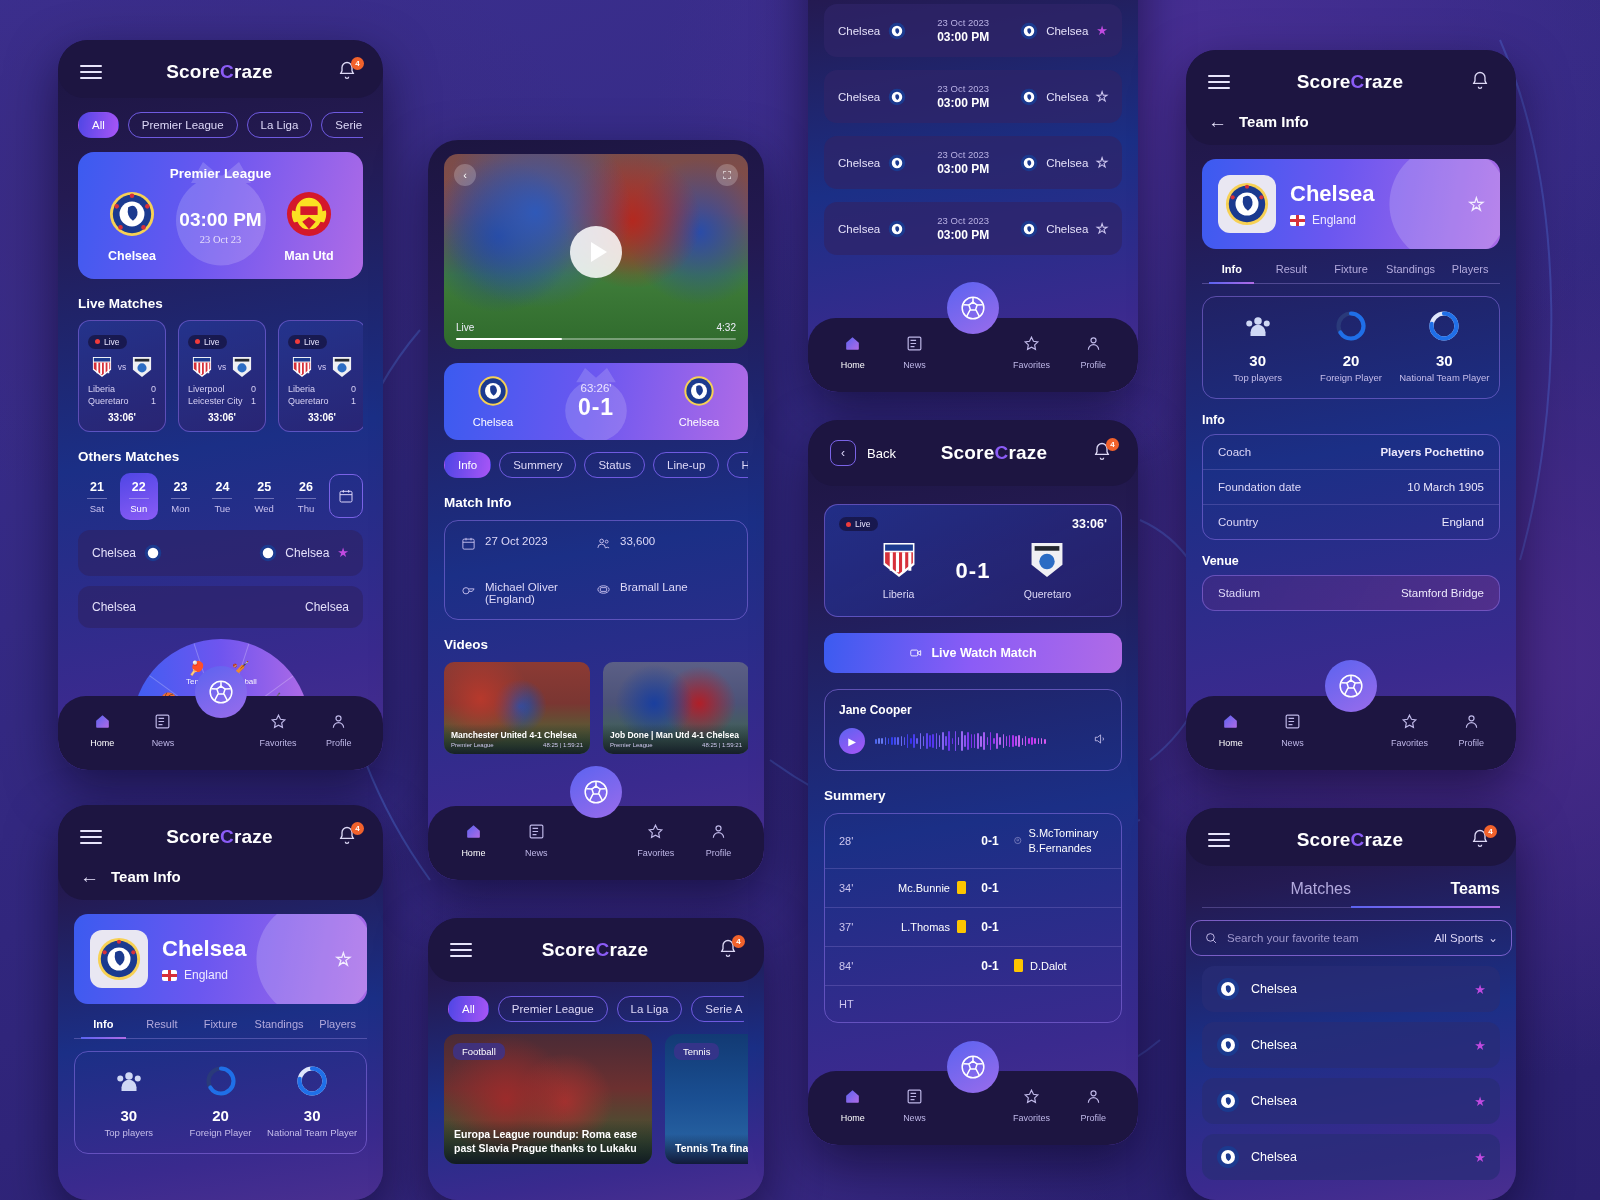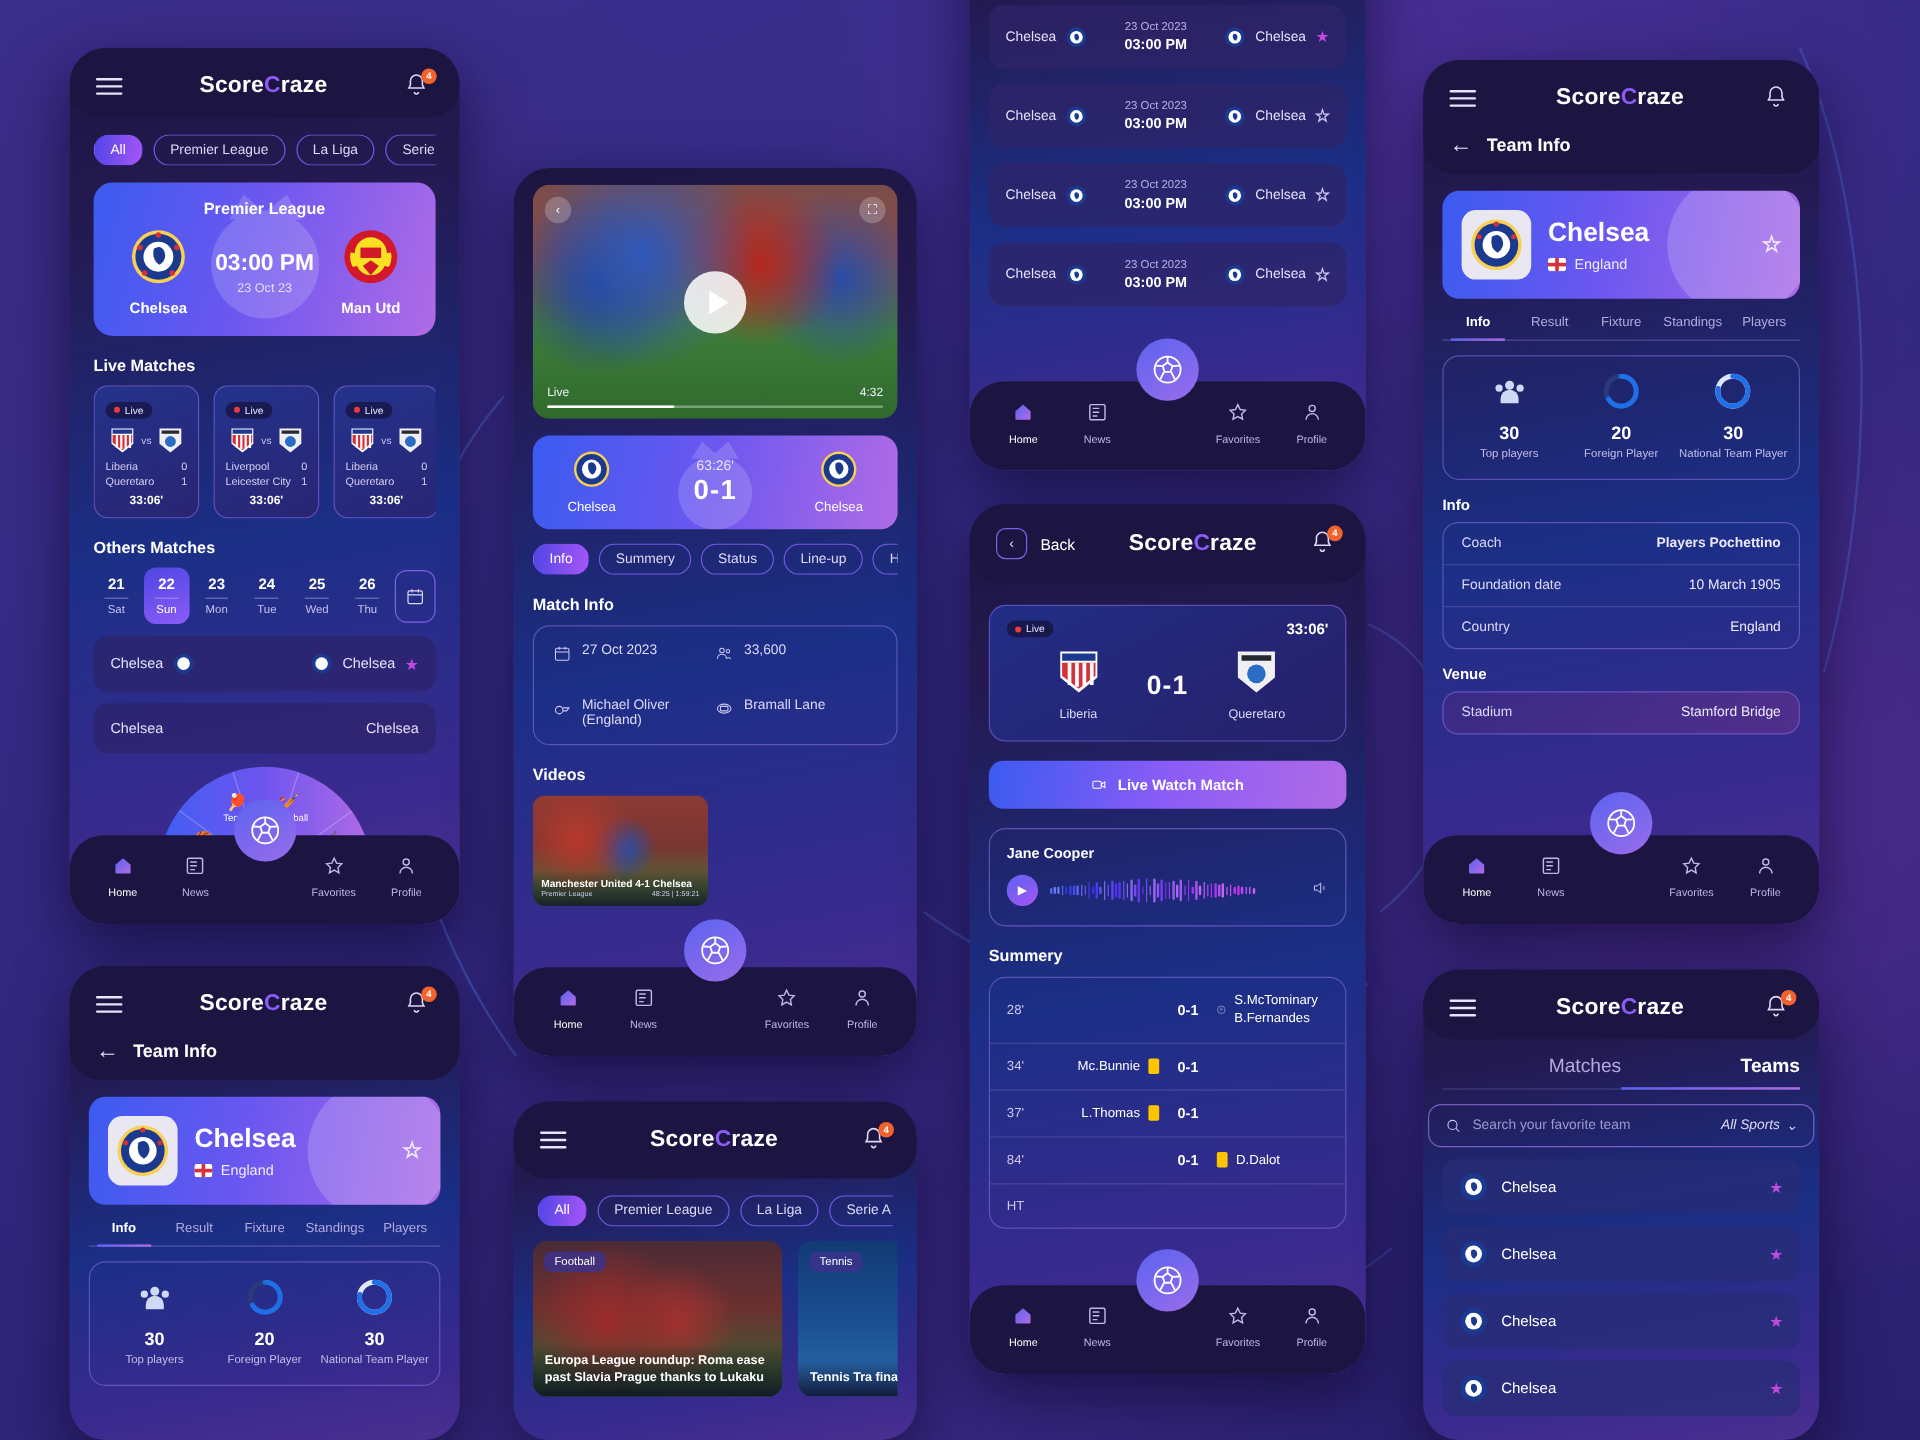--- a/index.html
+++ b/index.html
@@ -70,21 +70,21 @@
   .hero .watermark{
     position:absolute; left:50%; top:48%; transform:translate(-50%,-50%);
     width:150px; height:150px; opacity:.17;
   }
   .hero-league { text-align:center; font-size:13.5px; font-weight:600; position:relative; }
   .hero-body { display:flex; align-items:center; justify-content:space-between; margin-top:10px; position:relative;}
   .hero-team { width:76px; text-align:center; }
   .hero-team .nm { font-size:12.5px; margin-top:8px; font-weight:600; }
   .hero-mid { text-align:center; }
   .hero-time { font-size:19px; font-weight:bold; }
-  .hero-date { font-size:10.5px; color:#e6ddfb; margin-top:3px; }
+  .hero-date { font-size:10.5px; color:#e6ddfb; margin-top:3px;font-family:Liberation Serif, serif; }
 
   .sec-title { font-size:13.5px; font-weight:600; margin:17px 0 9px; }
 
   
   .live-strip { display:flex; gap:12px; overflow:hidden; }
   .live-card {
     min-width:88px; flex:0 0 88px; border-radius:12px; padding:9px 9px 8px;
     background:linear-gradient(160deg, rgba(38,56,150,.75), rgba(46,34,110,.75));
     border:1px solid rgba(138,110,235,.55);
   }
@@ -295,21 +295,21 @@
 
   
   .seg { display:flex; margin:14px 16px 0; border-bottom:1px solid rgba(170,150,235,.3); }
   .seg .s { flex:1; text-align:right; font-size:16px; color:#b3aadd; padding-bottom:9px; position:relative;}
   .seg .s.active { color:#fff; font-weight:600;}
   .seg .s.active:after{content:'';position:absolute;left:0;right:0;bottom:-1px;height:2px;background:linear-gradient(90deg,#5b63f0,#b06be6);}
   .searchbar { margin:12px 4px 0; border:1px solid rgba(160,120,240,.7); border-radius:11px;
      display:flex; align-items:center; gap:9px; padding:10px 13px; }
   .searchbar svg { width:14px;height:14px; stroke:#c9c1ef; fill:none; stroke-width:1.6;}
   .searchbar .ph { flex:1; font-size:11.5px; color:#9f97cd; }
-  .searchbar .sel { font-size:11.5px; color:#ded8f8; display:flex;align-items:center;gap:5px;font-style:italic;}
+  .searchbar .sel { font-size:11.5px; color:#ded8f8; display:flex;align-items:center;gap:5px;}
   .team-row { margin:10px 16px 0; background:rgba(40,44,118,.72); border-radius:12px;
      padding:11px 14px; display:flex; align-items:center; gap:11px; }
   .team-row .nm { flex:1; font-size:12.5px; }
 
   
   .news-strip { display:flex; gap:13px; margin:12px 16px 0; overflow:hidden; }
   .ncard { flex:0 0 208px; height:130px; border-radius:12px; position:relative; overflow:hidden;}
   .n1 { background: radial-gradient(circle at 30% 50%, #9b2b2b 0%, rgba(155,43,43,0) 40%),
         radial-gradient(circle at 58% 52%, #a3312f 0%, rgba(163,49,47,0) 35%),
         linear-gradient(180deg,#4a2b36 0%, #6c3030 42%, #2f6a33 100%);}
@@ -804,20 +804,30 @@
       <span>Bramall Lane</span>
     </div>
   </div>
 
   <div class="sec-title" style="margin-left:16px;">Videos</div>
   <div class="vid-strip">
     <div class="vcard">
       <div class="vimg v1"></div>
       <div class="vtext">
         <div class="vt">Manchester United 4-1 Chelsea</div>
+        <div class="vsub">
+            <span>Premier League</span>
+            <span>48:25 | 1:59:21</span>
+          </div>
+      </div>
+    </div>
+    <div class="vcard">
+      <div class="vimg v2"></div>
+      <div class="vtext">
+        <div class="vt">Job Done | Man Utd 4-1 Chelsea</div>
         <div class="vsub">
             <span>Premier League</span>
             <span>48:25 | 1:59:21</span>
           </div>
       </div>
     </div>
   </div>
 
   <div class="fab" style="bottom:62px;">
     <svg viewBox="0 0 24 24">

